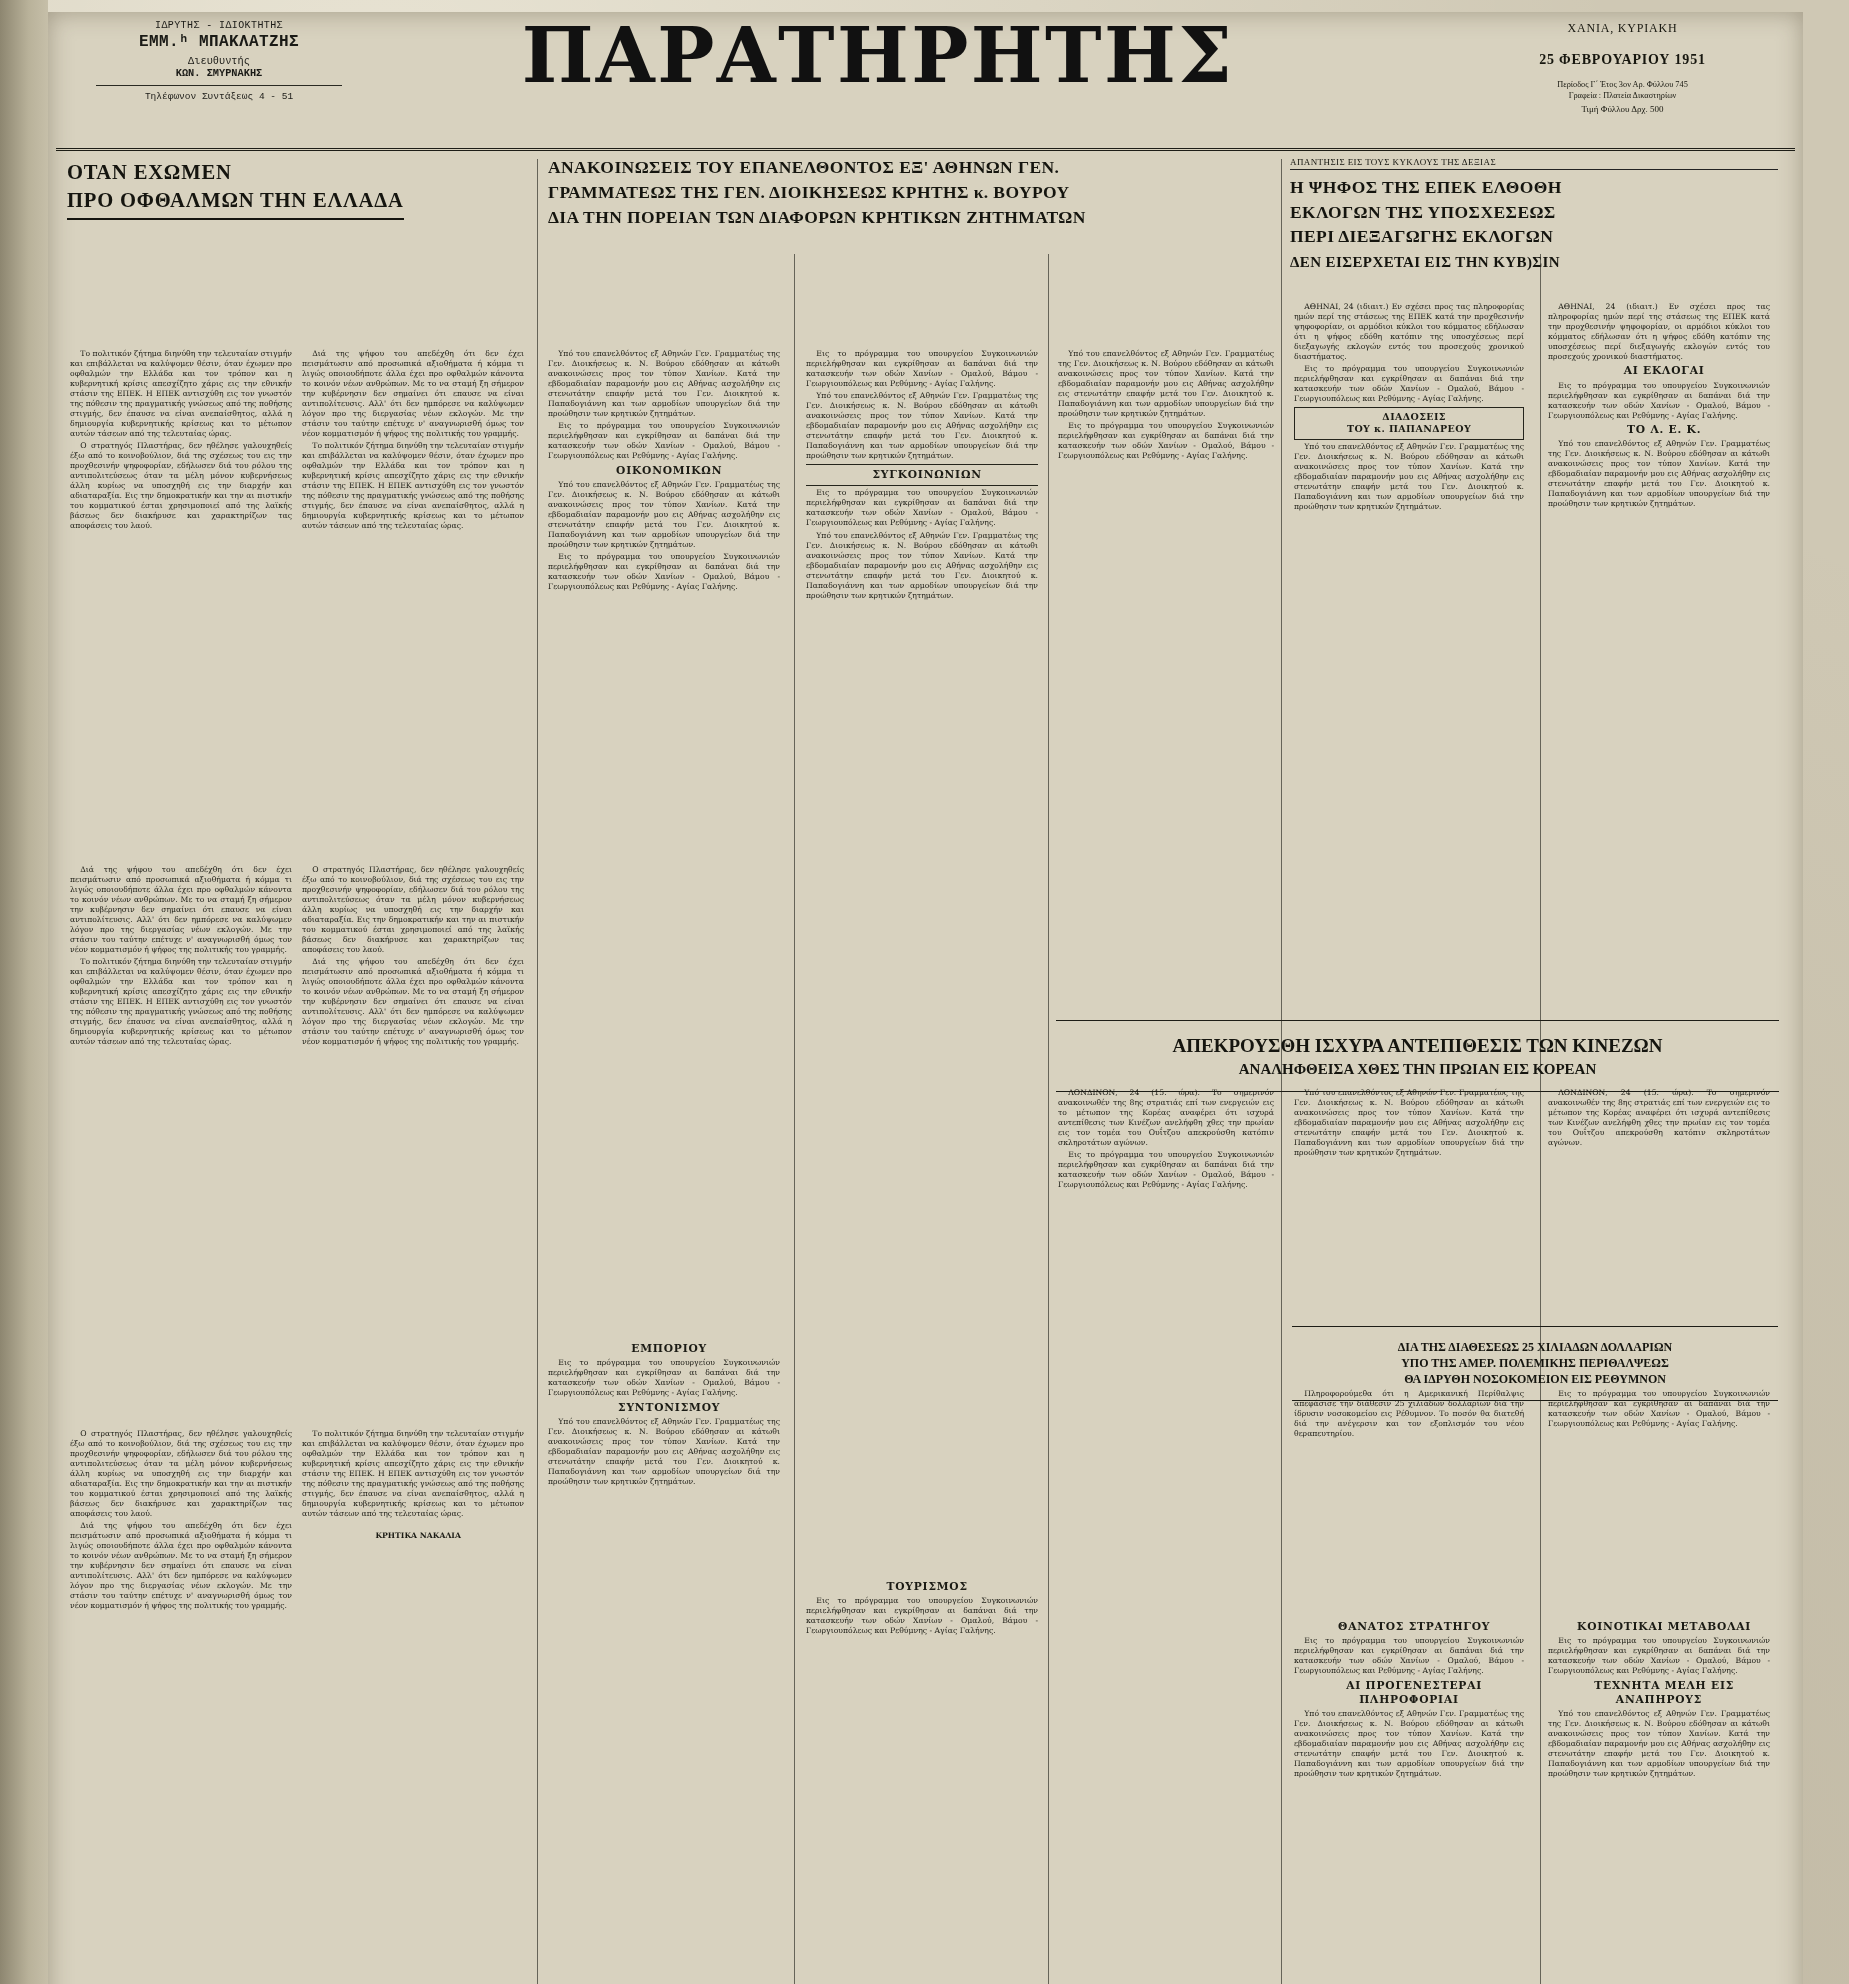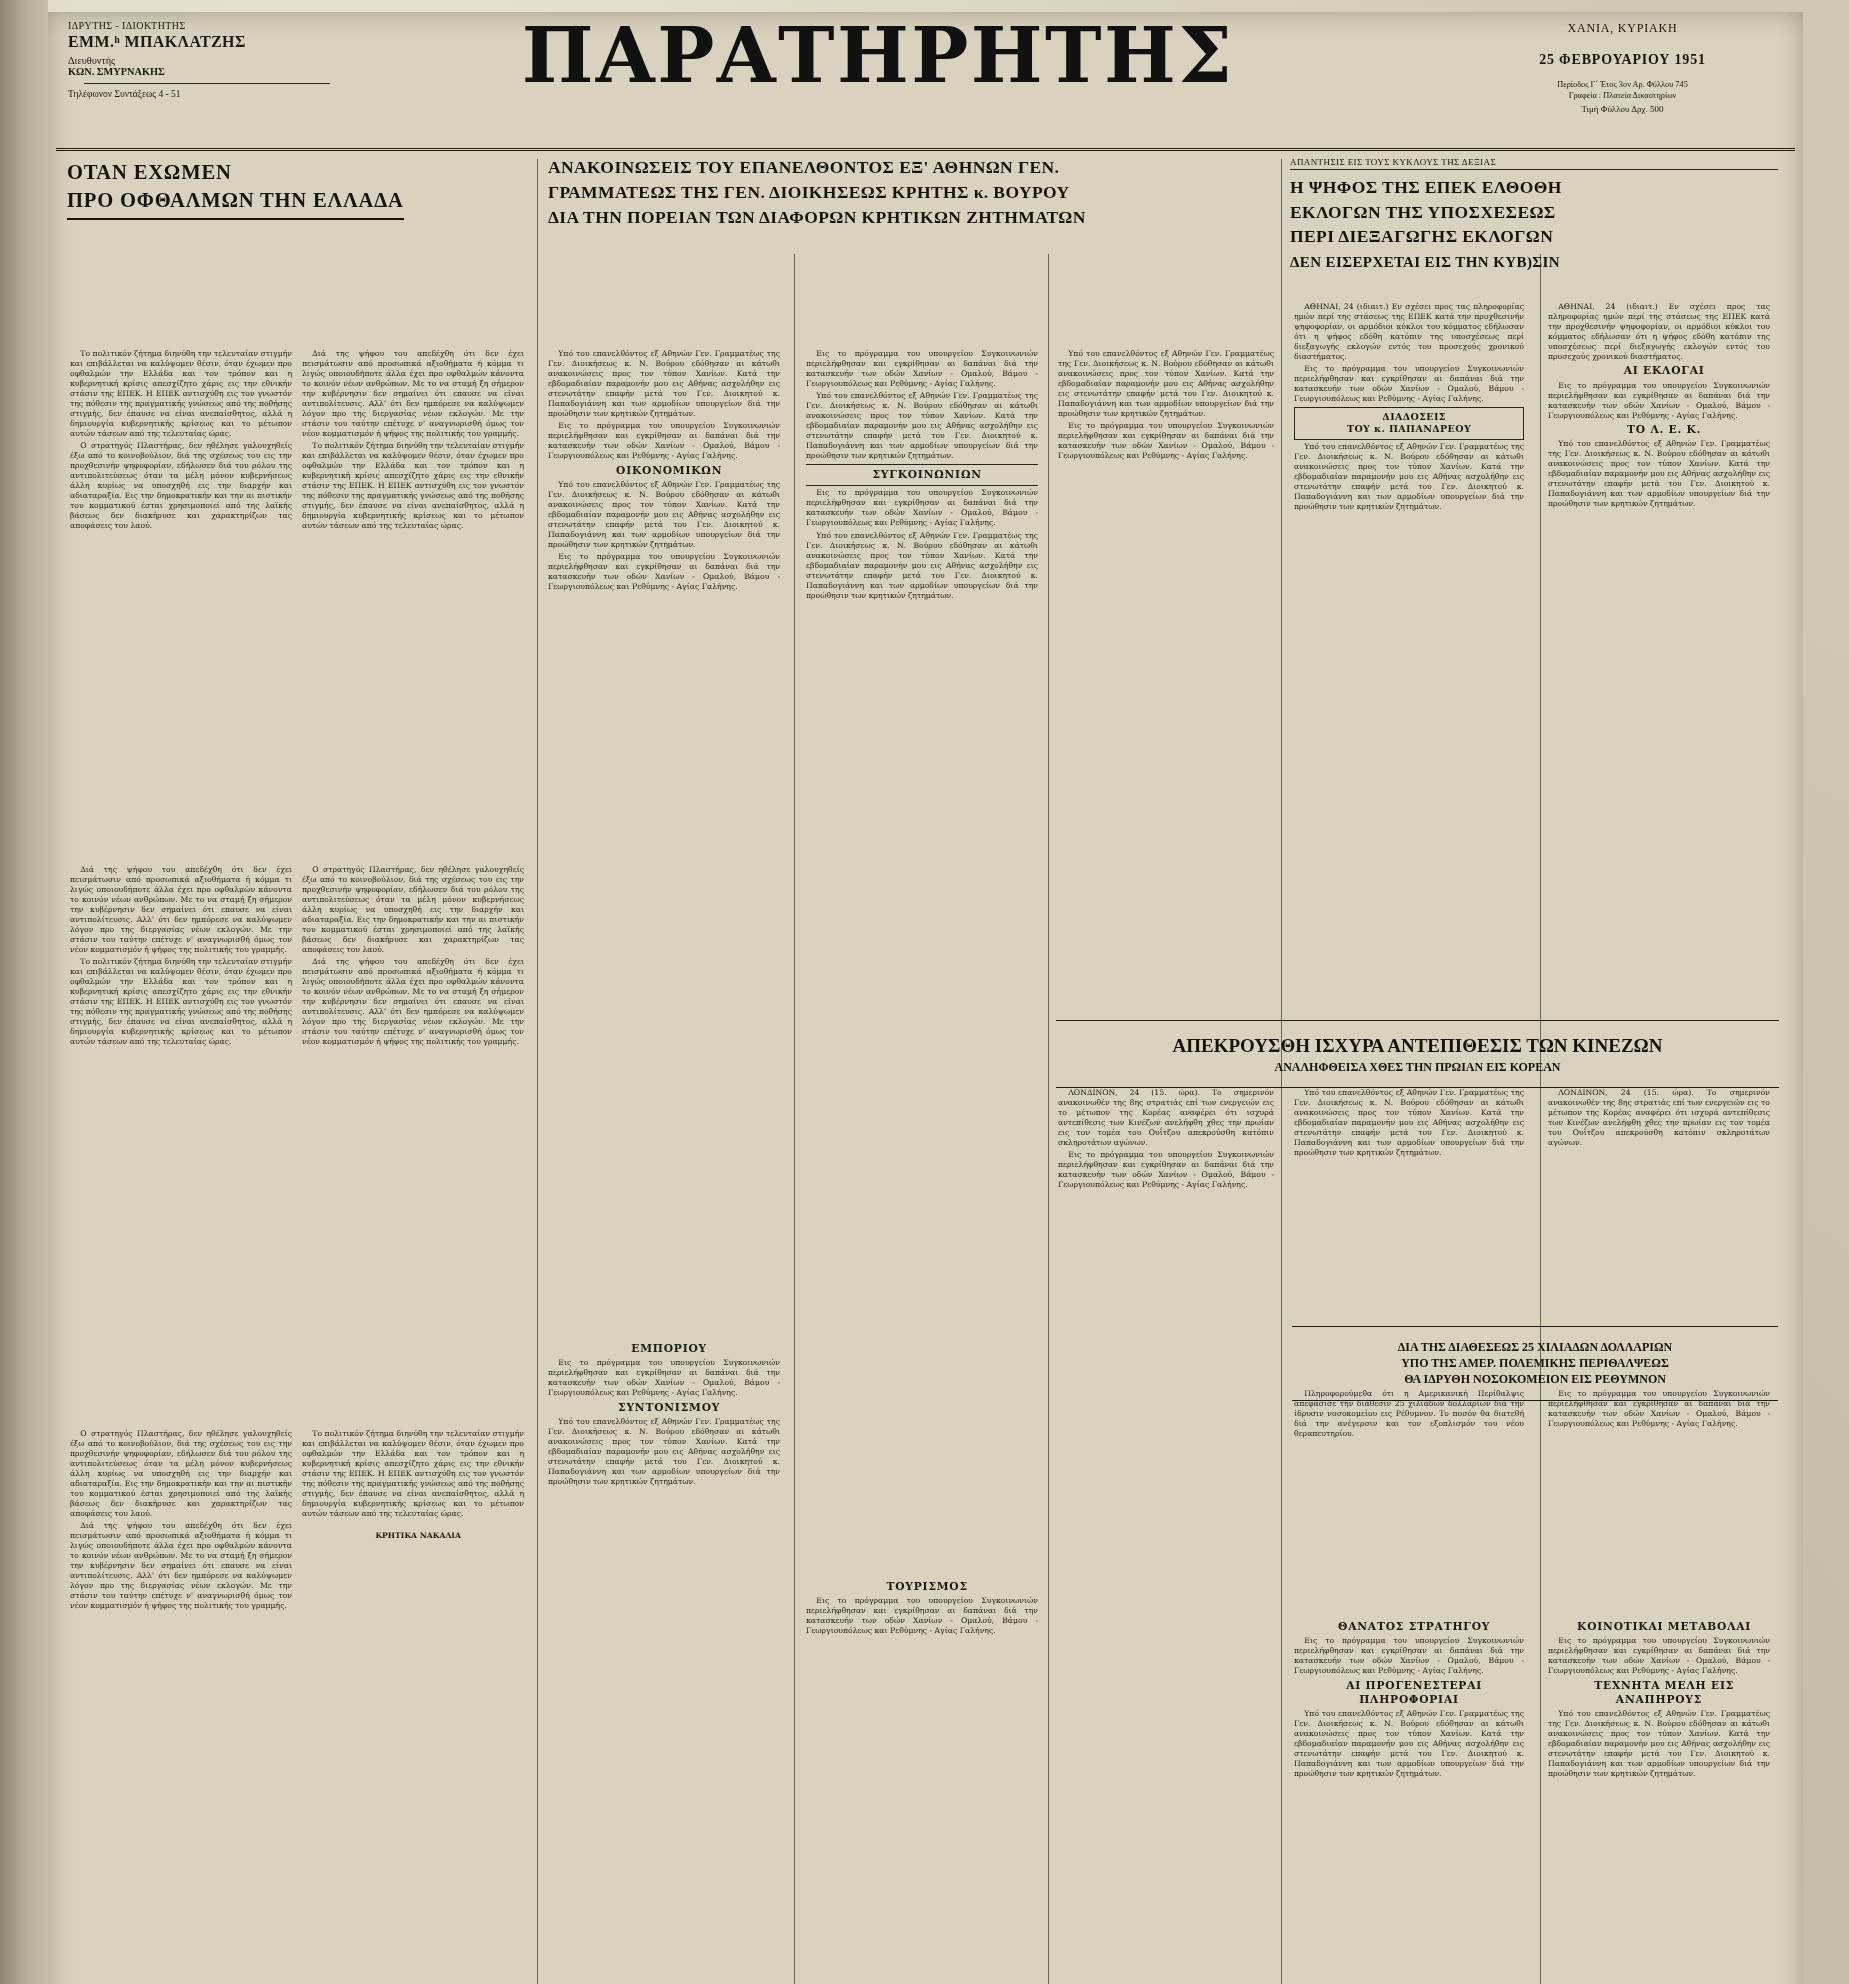--- a/index.html
+++ b/index.html
@@ -18,21 +18,21 @@
     background:#d8d2bf;
     box-shadow:0 0 24px rgba(60,50,30,.35) inset;
     filter:none;
   }
   .edge-left{
     position:absolute;left:0;top:0;width:48px;height:2592px;
     background:linear-gradient(90deg,#8d8670,#b9b29a 60%,#c6bfa9);
   }
   
   .masthead{position:absolute;left:56px;top:16px;width:1739px;height:131px;}
-  .mast-left{position:absolute;left:12px;top:4px;width:278px;text-align:left;color:#1a1a16;}
+  .mast-left{position:absolute;left:24px;top:4px;width:278px;text-align:center;color:#1a1a16;font-family:Liberation Mono, monospace;}
   .mast-left .l1{font-size:10px;letter-spacing:0.4px;}
   .mast-left .l2{font-size:16px;font-weight:bold;letter-spacing:0.4px;margin-top:1.6px;}
   .mast-left .l3{font-size:10.3px;margin-top:4px;}
   .mast-left .l4{font-size:10.3px;font-weight:bold;margin-top:0.8px;}
   .mast-left .rule{height:0.8px;background:#2a2a22;margin:5.6px 16px;}
   .mast-left .l5{font-size:9.5px;margin-top:4px;}
   .mast-title{
     position:absolute;left:302px;top:0;width:1040px;text-align:center;
     font-family:"DejaVu Serif", serif;
     font-size:76px;font-weight:bold;letter-spacing:2.4px;color:#111;
@@ -203,21 +203,21 @@
     <p>Εις το πρόγραμμα του υπουργείου Συγκοινωνιών περιελήφθησαν και εγκρίθησαν αι δαπάναι διά την κατασκευήν των οδών Χανίων - Ομαλού, Βάμου - Γεωργιουπόλεως και Ρεθύμνης - Αγίας Γαλήνης.</p>
   </div>
 
   <div class="col" style="left:1058px;top:349px;width:216px;">
     <p>Υπό του επανελθόντος εξ Αθηνών Γεν. Γραμματέως της Γεν. Διοικήσεως κ. Ν. Βούρου εδόθησαν αι κάτωθι ανακοινώσεις προς τον τύπον Χανίων. Κατά την εβδομαδιαίαν παραμονήν μου εις Αθήνας ασχολήθην εις στενωτάτην επαφήν μετά του Γεν. Διοικητού κ. Παπαδογιάννη και των αρμοδίων υπουργείων διά την προώθησιν των κρητικών ζητημάτων.</p>
     <p>Εις το πρόγραμμα του υπουργείου Συγκοινωνιών περιελήφθησαν και εγκρίθησαν αι δαπάναι διά την κατασκευήν των οδών Χανίων - Ομαλού, Βάμου - Γεωργιουπόλεως και Ρεθύμνης - Αγίας Γαλήνης.</p>
   </div>
 
   <div class="bann" style="left:1056px;top:1000px;width:723px;">
     <span class="ln" style="font-size:19px;">ΑΠΕΚΡΟΥΣΘΗ ΙΣΧΥΡΑ ΑΝΤΕΠΙΘΕΣΙΣ ΤΩΝ ΚΙΝΕΖΩΝ</span>
-    <span class="ln" style="font-size:12px;font-family:Liberation Serif, serif;">ΑΝΑΛΗΦΘΕΙΣΑ ΧΘΕΣ ΤΗΝ ΠΡΩΙΑΝ ΕΙΣ ΚΟΡΕΑΝ</span>
+    <span class="ln" style="font-size:15px;font-family:Liberation Serif, serif;">ΑΝΑΛΗΦΘΕΙΣΑ ΧΘΕΣ ΤΗΝ ΠΡΩΙΑΝ ΕΙΣ ΚΟΡΕΑΝ</span>
   </div>
   <div class="col" style="left:1058px;top:1088px;width:216px;">
     <p>ΛΟΝΔΙΝΟΝ, 24 (15. ώρα). Το σημερινόν ανακοινωθέν της 8ης στρατιάς επί των ενεργειών εις το μέτωπον της Κορέας αναφέρει ότι ισχυρά αντεπίθεσις των Κινέζων ανελήφθη χθες την πρωίαν εις τον τομέα του Ουΐτζου απεκρούσθη κατόπιν σκληροτάτων αγώνων.</p>
     <p>Εις το πρόγραμμα του υπουργείου Συγκοινωνιών περιελήφθησαν και εγκρίθησαν αι δαπάναι διά την κατασκευήν των οδών Χανίων - Ομαλού, Βάμου - Γεωργιουπόλεως και Ρεθύμνης - Αγίας Γαλήνης.</p>
   </div>
   <div class="col" style="left:1294px;top:1088px;width:230px;">
     <p>Υπό του επανελθόντος εξ Αθηνών Γεν. Γραμματέως της Γεν. Διοικήσεως κ. Ν. Βούρου εδόθησαν αι κάτωθι ανακοινώσεις προς τον τύπον Χανίων. Κατά την εβδομαδιαίαν παραμονήν μου εις Αθήνας ασχολήθην εις στενωτάτην επαφήν μετά του Γεν. Διοικητού κ. Παπαδογιάννη και των αρμοδίων υπουργείων διά την προώθησιν των κρητικών ζητημάτων.</p>
   </div>
   <div class="col" style="left:1548px;top:1088px;width:222px;">
     <p>ΛΟΝΔΙΝΟΝ, 24 (15. ώρα). Το σημερινόν ανακοινωθέν της 8ης στρατιάς επί των ενεργειών εις το μέτωπον της Κορέας αναφέρει ότι ισχυρά αντεπίθεσις των Κινέζων ανελήφθη χθες την πρωίαν εις τον τομέα του Ουΐτζου απεκρούσθη κατόπιν σκληροτάτων αγώνων.</p>

